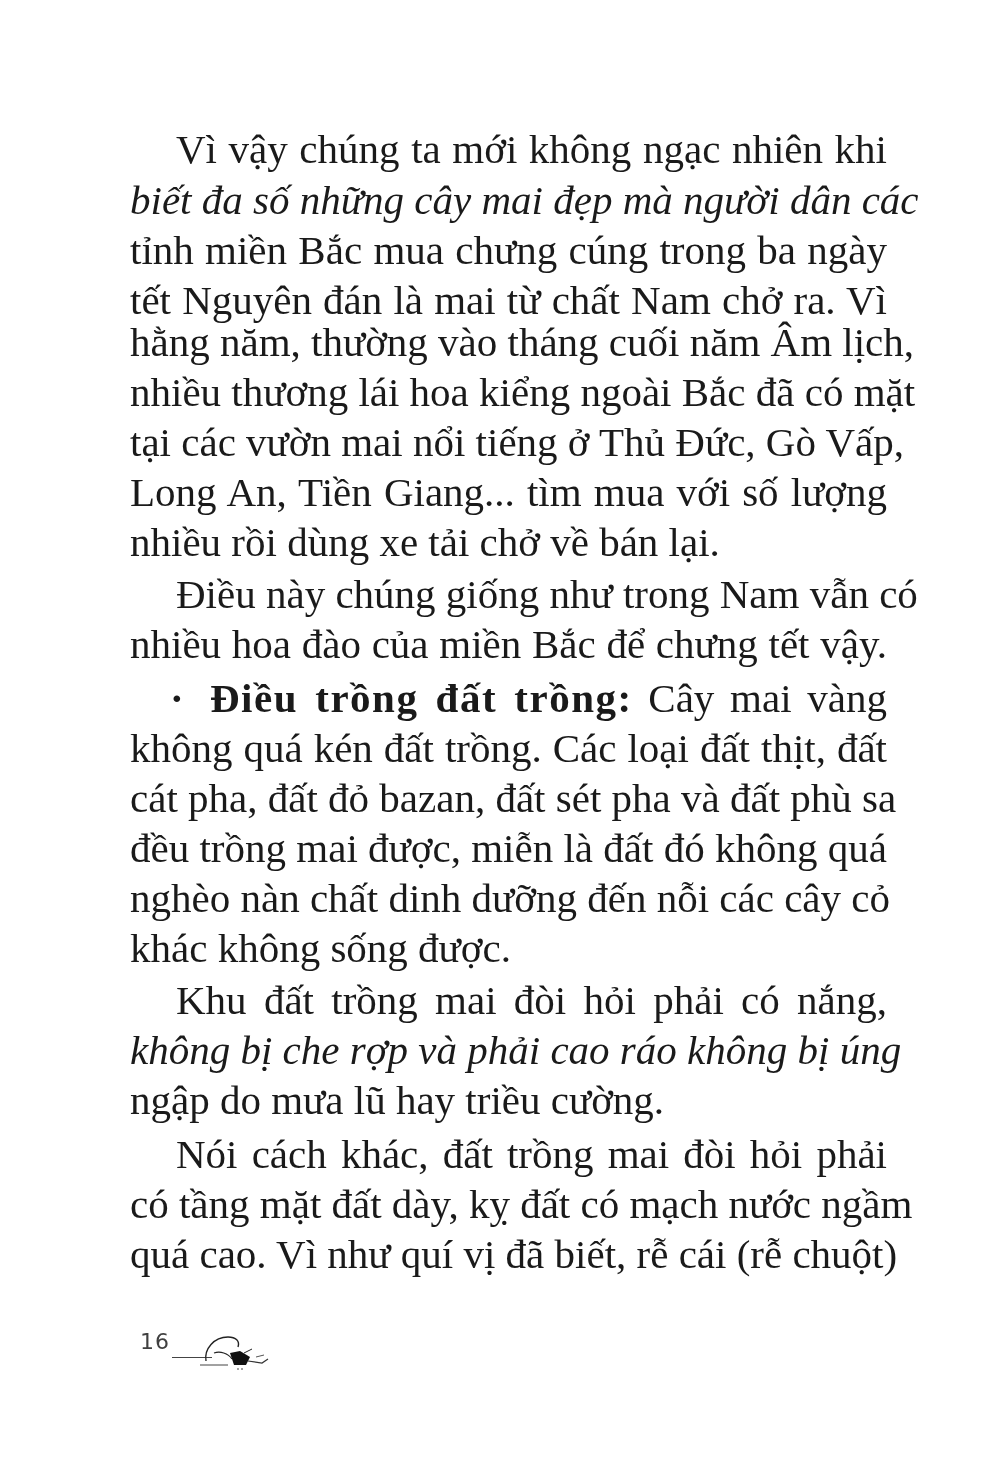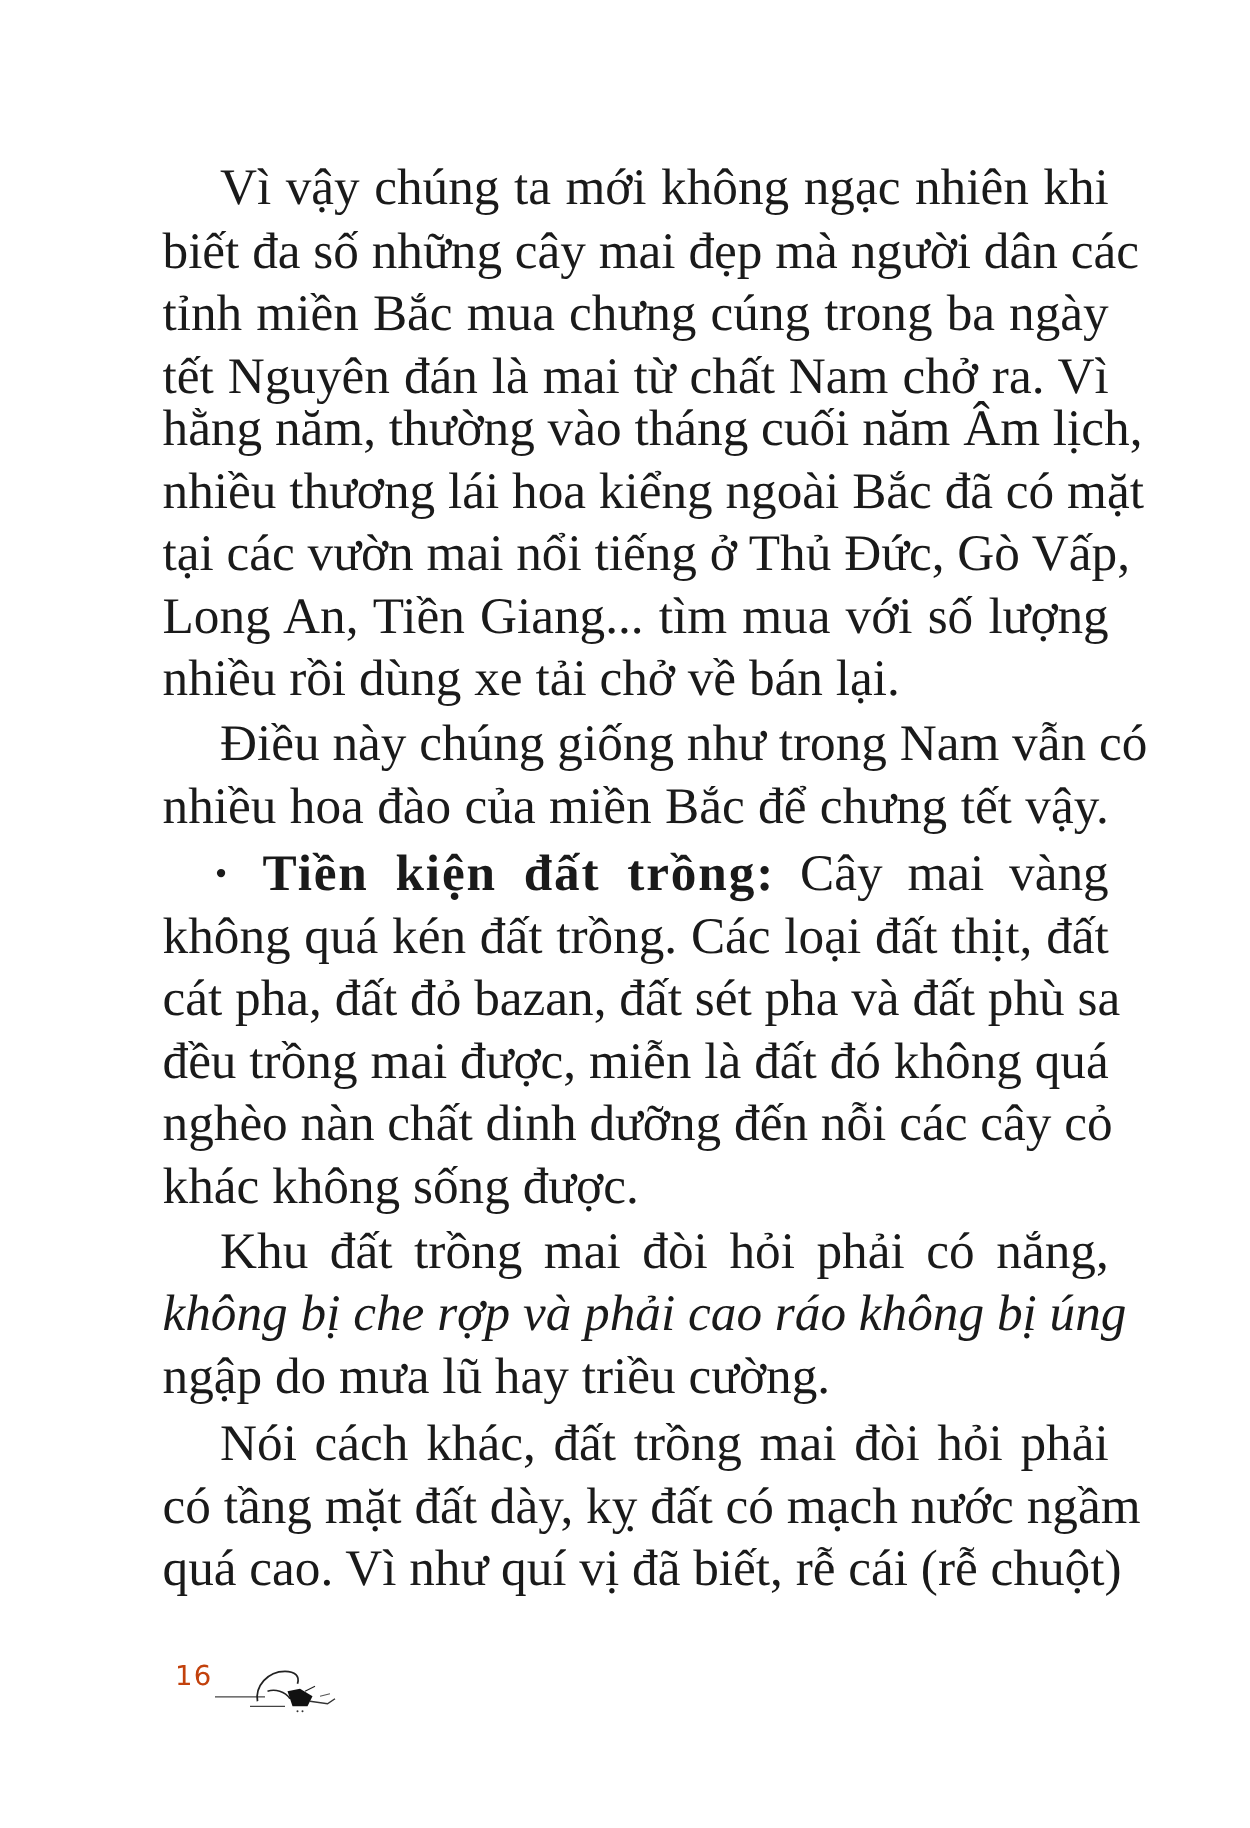--- a/index.html
+++ b/index.html
@@ -57,21 +57,21 @@
       top: 1325px;
       height: 50px;
       width: 140px;
     }
     .page-num {
       position: absolute;
       left: 0;
       top: 4px;
       font-family: "DejaVu Sans", sans-serif;
       font-size: 22px;
-      color: #c2410c;
+      color: #404040;
       letter-spacing: 1px;
     }
     .footer-rule {
       position: absolute;
       left: 32px;
       top: 32px;
       width: 40px;
       height: 1px;
       background: #444;
     }
@@ -82,31 +82,31 @@
       width: 70px;
       height: 40px;
     }
   </style>
 </head>
 <body>
 
 <div class="page">
   <div id="text-area">
       <div class="line indent" style="top: 129px;">Vì vậy chúng ta mới không ngạc nhiên khi</div>
-      <div class="line" style="top: 180px;">biết đa số những cây mai đẹp mà người dân các</div>
+      <div class="line" style="top: 180px; font-style: italic;">biết đa số những cây mai đẹp mà người dân các</div>
       <div class="line" style="top: 230px;">tỉnh miền Bắc mua chưng cúng trong ba ngày</div>
       <div class="line" style="top: 280px;">tết Nguyên đán là mai từ chất Nam chở ra. Vì</div>
       <div class="line" style="top: 322px;">hằng năm, thường vào tháng cuối năm Âm lịch,</div>
       <div class="line" style="top: 372px;">nhiều thương lái hoa kiểng ngoài Bắc đã có mặt</div>
       <div class="line" style="top: 422px;">tại các vườn mai nổi tiếng ở Thủ Đức, Gò Vấp,</div>
       <div class="line" style="top: 472px;">Long An, Tiền Giang... tìm mua với số lượng</div>
       <div class="line last" style="top: 522px;">nhiều rồi dùng xe tải chở về bán lại.</div>
       <div class="line indent" style="top: 574px;">Điều này chúng giống như trong Nam vẫn có</div>
       <div class="line" style="top: 624px;">nhiều hoa đào của miền Bắc để chưng tết vậy.</div>
-      <div class="line indent" style="top: 678px; left: 0px; width: 757px; padding-left: 0px;"><span class="bullet" style="padding-left: 40px; width: 40px;">·</span><span class="bold">Tiền kiện đất trồng:</span><span> Cây mai vàng</span></div>
+      <div class="line indent" style="top: 678px; left: 0px; width: 757px; padding-left: 0px;"><span class="bullet" style="padding-left: 40px; width: 40px;">·</span><span class="bold">Điều trồng đất trồng:</span><span> Cây mai vàng</span></div>
       <div class="line" style="top: 728px;">không quá kén đất trồng. Các loại đất thịt, đất</div>
       <div class="line" style="top: 778px;">cát pha, đất đỏ bazan, đất sét pha và đất phù sa</div>
       <div class="line" style="top: 828px;">đều trồng mai được, miễn là đất đó không quá</div>
       <div class="line" style="top: 878px;">nghèo nàn chất dinh dưỡng đến nỗi các cây cỏ</div>
       <div class="line last" style="top: 928px;">khác không sống được.</div>
       <div class="line indent" style="top: 980px;">Khu đất trồng mai đòi hỏi phải có nắng,</div>
       <div class="line" style="top: 1030px; font-style: italic;">không bị che rợp và phải cao ráo không bị úng</div>
       <div class="line last" style="top: 1080px;">ngập do mưa lũ hay triều cường.</div>
       <div class="line indent" style="top: 1134px;">Nói cách khác, đất trồng mai đòi hỏi phải</div>
       <div class="line" style="top: 1184px;">có tầng mặt đất dày, kỵ đất có mạch nước ngầm</div>

